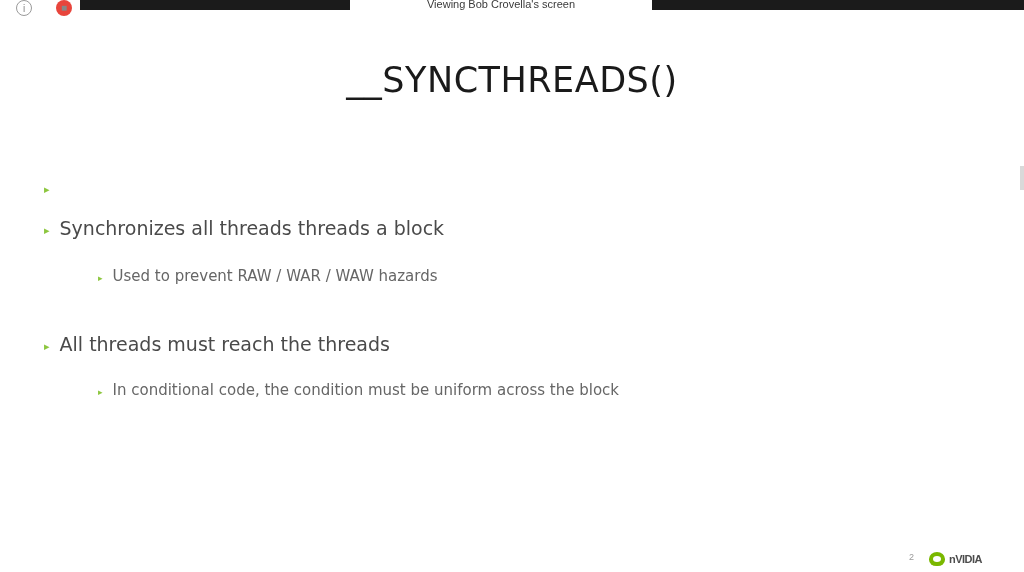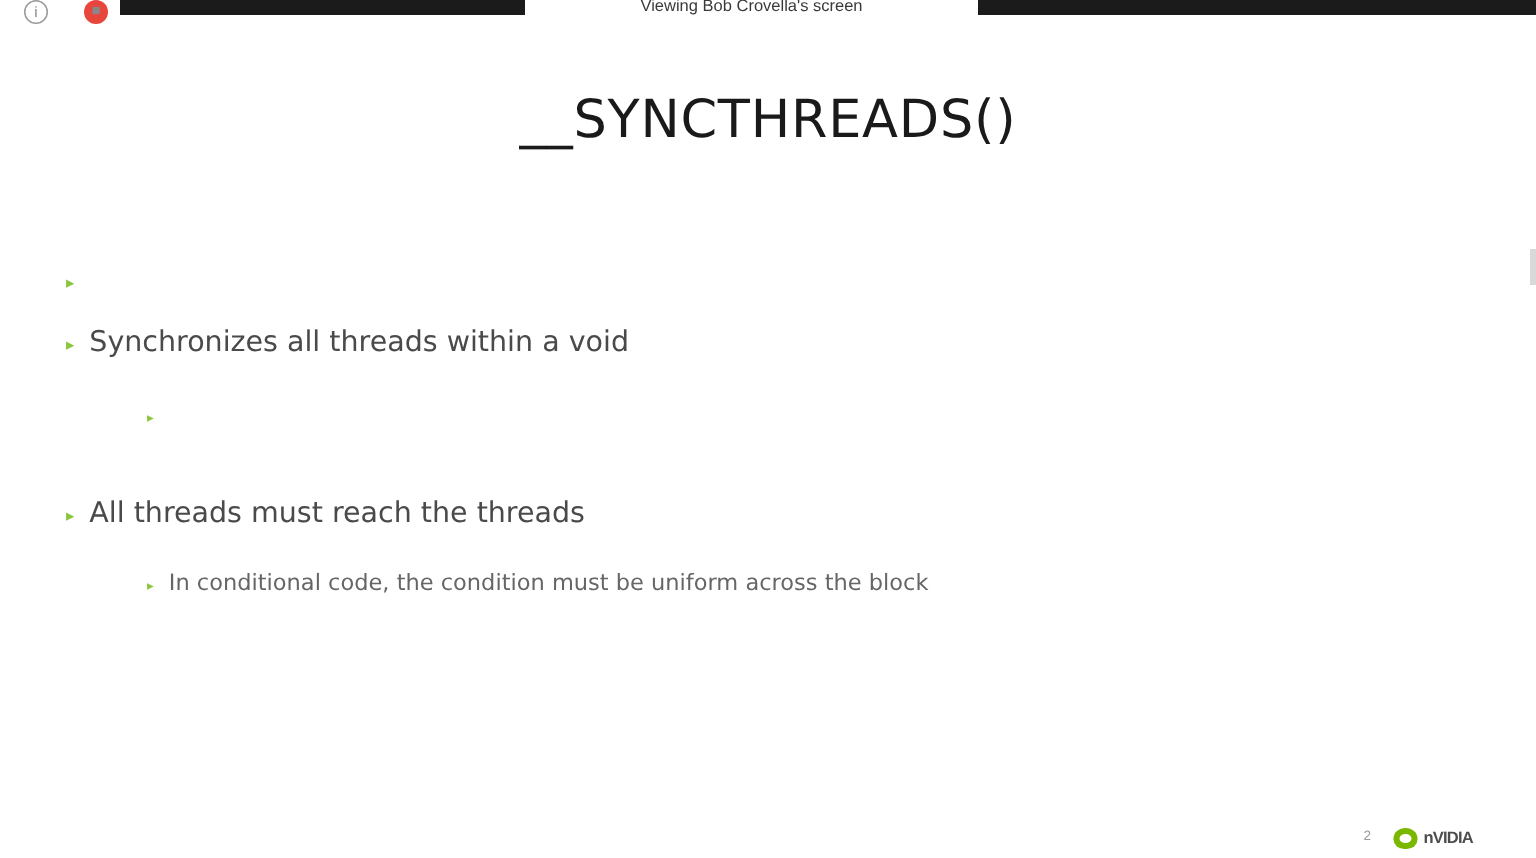--- a/index.html
+++ b/index.html
@@ -215,27 +215,28 @@
   <div class="bullets">
 
     <div class="row lvl1">
       <span class="bullet-mark">▸</span>
     </div>
 
     <div class="sp-1"></div>
 
     <div class="row lvl1">
       <span class="bullet-mark">▸</span>
-      <span class="txt-l1">Synchronizes all threads within a void</span>
+      <span class="txt-l1">Synchronizes all threads threads a block</span>
     </div>
 
     <div class="sp-2"></div>
 
     <div class="row lvl2">
       <span class="bullet-mark">▸</span>
+      <span class="txt-l2">Used to prevent RAW / WAR / WAW hazards</span>
     </div>
 
     <div class="sp-3"></div>
 
     <div class="row lvl1">
       <span class="bullet-mark">▸</span>
       <span class="txt-l1">All threads must reach the threads</span>
     </div>
 
     <div class="sp-4"></div>

